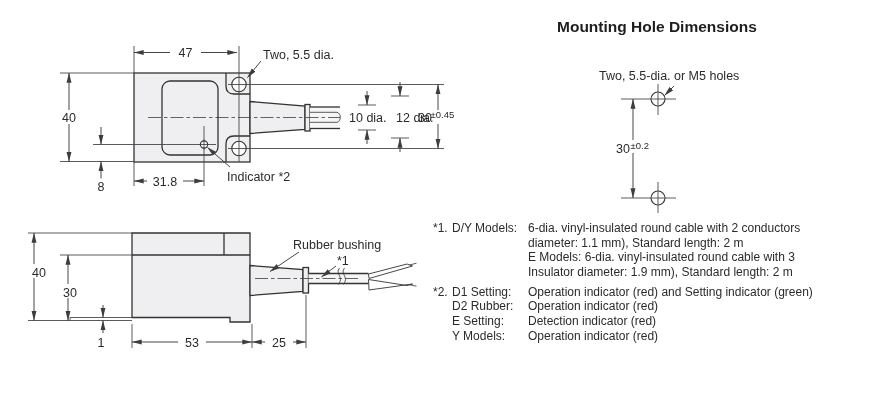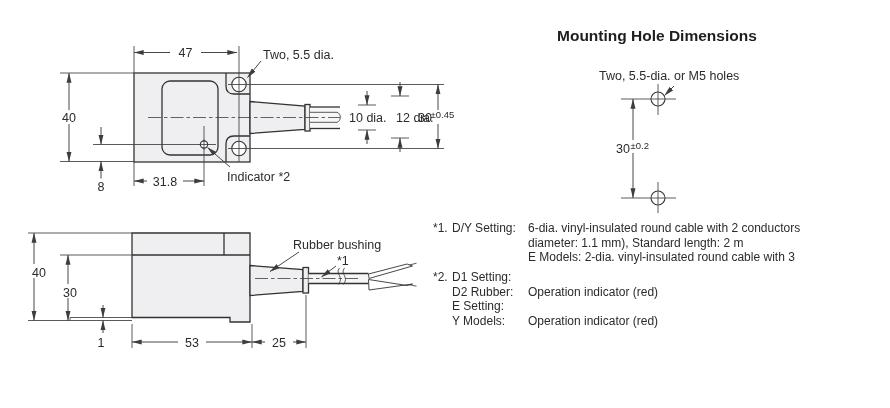--- a/index.html
+++ b/index.html
@@ -9,21 +9,21 @@
   svg text{font-family:"Liberation Sans",sans-serif;fill:#2b2b2b;font-size:12.5px;}
   .mid{text-anchor:middle;}
   .sm{font-size:9.5px;}
   .s1{stroke:#333;stroke-width:1.3;fill:none;}
   .s1f{stroke:#333;stroke-width:1.3;fill:#efeff1;}
   .s1w{stroke:#333;stroke-width:1.1;fill:#ffffff;}
   .tn{stroke:#3d3d3d;stroke-width:0.85;fill:none;}
   .dm{stroke:#3d3d3d;stroke-width:0.95;fill:none;}
   .ctr{stroke:#3d3d3d;stroke-width:0.8;fill:none;stroke-dasharray:13 3 3.5 3;}
   .wbox{fill:#ffffff;}
-  #mh-title{position:absolute;left:557px;top:27px;font-size:15.5px;font-weight:bold;
+  #mh-title{position:absolute;left:557px;top:18px;font-size:15.5px;font-weight:bold;
             color:#1e1e1e;white-space:nowrap;}
   #footnotes{position:absolute;left:433px;top:221px;font-size:12px;line-height:14.65px;
              color:#2b2b2b;}
   .fn-row{display:flex;white-space:nowrap;}
   .fn-c1{width:19px;flex:none;}
   .fn-c2{width:76px;flex:none;}
   .fn-gap{height:5px;}
 </style>
 </head>
 <body>
@@ -218,46 +218,53 @@
       <text x="616" y="152.5">30</text>
       <text class="sm" x="630.5" y="148.5">±0.2</text>
     </g>
   </svg>
 
   <div id="mh-title">Mounting Hole Dimensions</div>
 
   <div id="footnotes">
     <div class="fn-row">
       <span class="fn-c1">*1.</span>
-      <span class="fn-c2">D/Y Setting:</span>
+      <span class="fn-c2">D/Y Models:</span>
       <span>6-dia. vinyl-insulated round cable with 2 conductors</span>
     </div>
     <div class="fn-row">
       <span class="fn-c1"></span>
         <span class="fn-c2"></span>
       <span>diameter: 1.1 mm), Standard length: 2 m</span>
     </div>
     <div class="fn-row">
       <span class="fn-c1"></span>
         <span class="fn-c2"></span>
-      <span>E Models: 2-dia. vinyl-insulated round cable with 3</span>
+      <span>E Models: 6-dia. vinyl-insulated round cable with 3</span>
+    </div>
+    <div class="fn-row">
+      <span class="fn-c1"></span>
+        <span class="fn-c2"></span>
+      <span>Insulator diameter: 1.9 mm), Standard length: 2 m</span>
     </div>
     <div class="fn-gap"></div>
     <div class="fn-row">
       <span class="fn-c1">*2.</span>
       <span class="fn-c2">D1 Setting:</span>
+      <span>Operation indicator (red) and Setting indicator (green)</span>
     </div>
     <div class="fn-row">
       <span class="fn-c1"></span>
       <span class="fn-c2">D2 Rubber:</span>
       <span>Operation indicator (red)</span>
     </div>
     <div class="fn-row">
       <span class="fn-c1"></span>
       <span class="fn-c2">E Setting:</span>
+      <span>Detection indicator (red)</span>
     </div>
     <div class="fn-row">
       <span class="fn-c1"></span>
       <span class="fn-c2">Y Models:</span>
       <span>Operation indicator (red)</span>
     </div>
   </div>
 
 </div>
 

